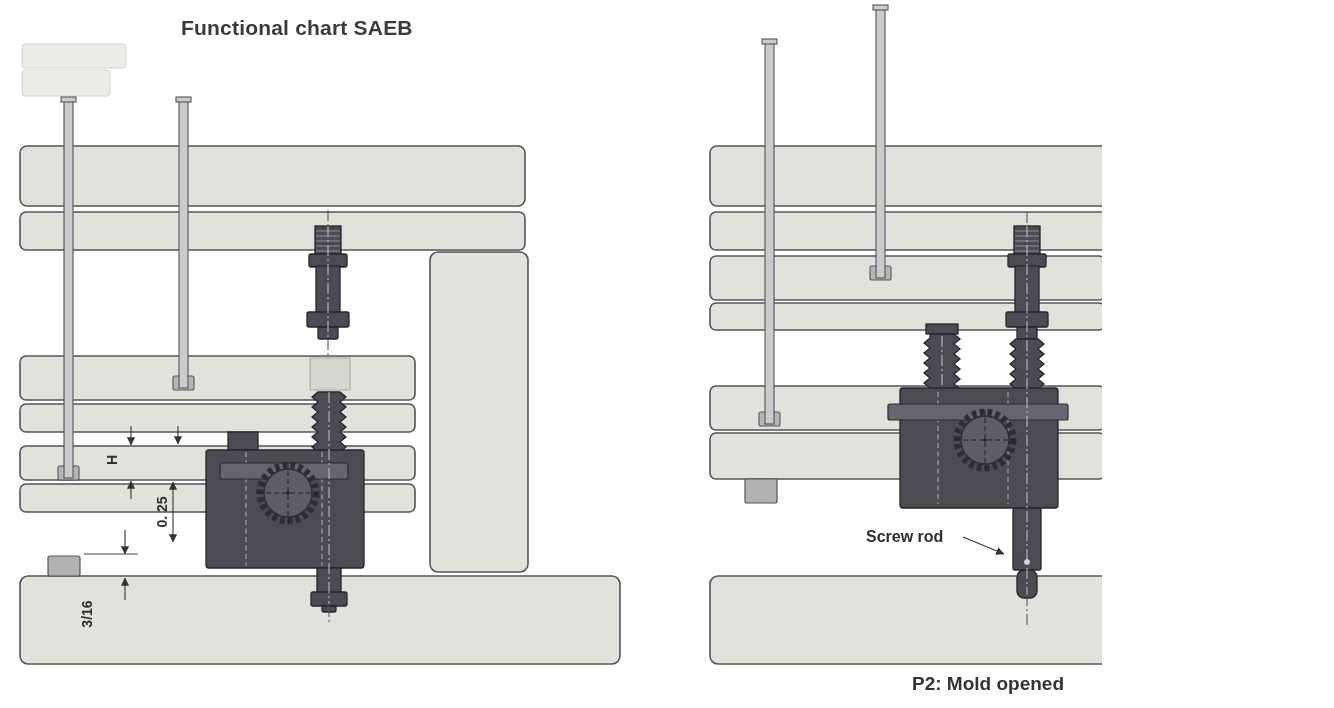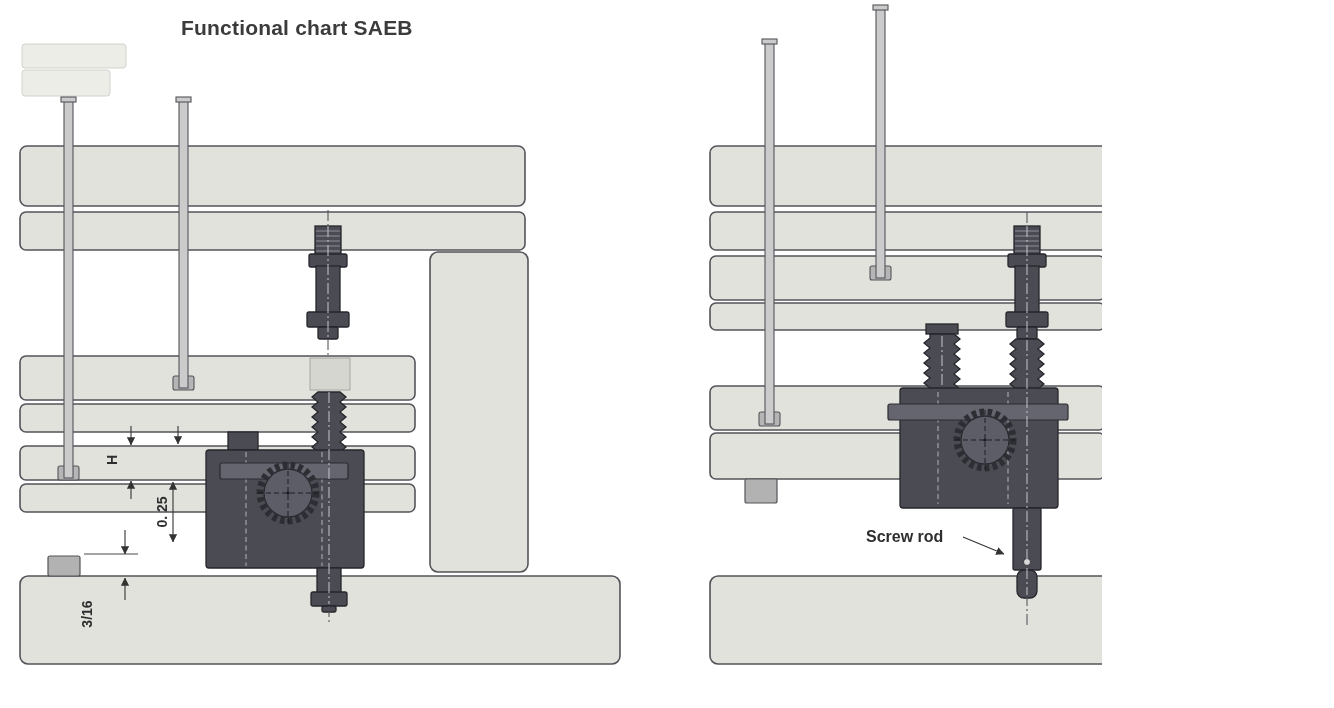--- a/index.html
+++ b/index.html
@@ -191,14 +191,15 @@
         <line class="cl-d" x1="1027" y1="595" x2="1027" y2="628"></line>
       </g>
 
       <g>
         <text class="callouttext" x="866" y="542">Screw rod</text>
         <line class="dim" x1="963" y1="537" x2="1004" y2="554" marker-end="url(#arr)"></line>
       </g>
     </g>
   </svg>
 
+  <div class="caption" id="cap2">P2: Mold opened</div>
 
 </div>
 
 </body></html>

